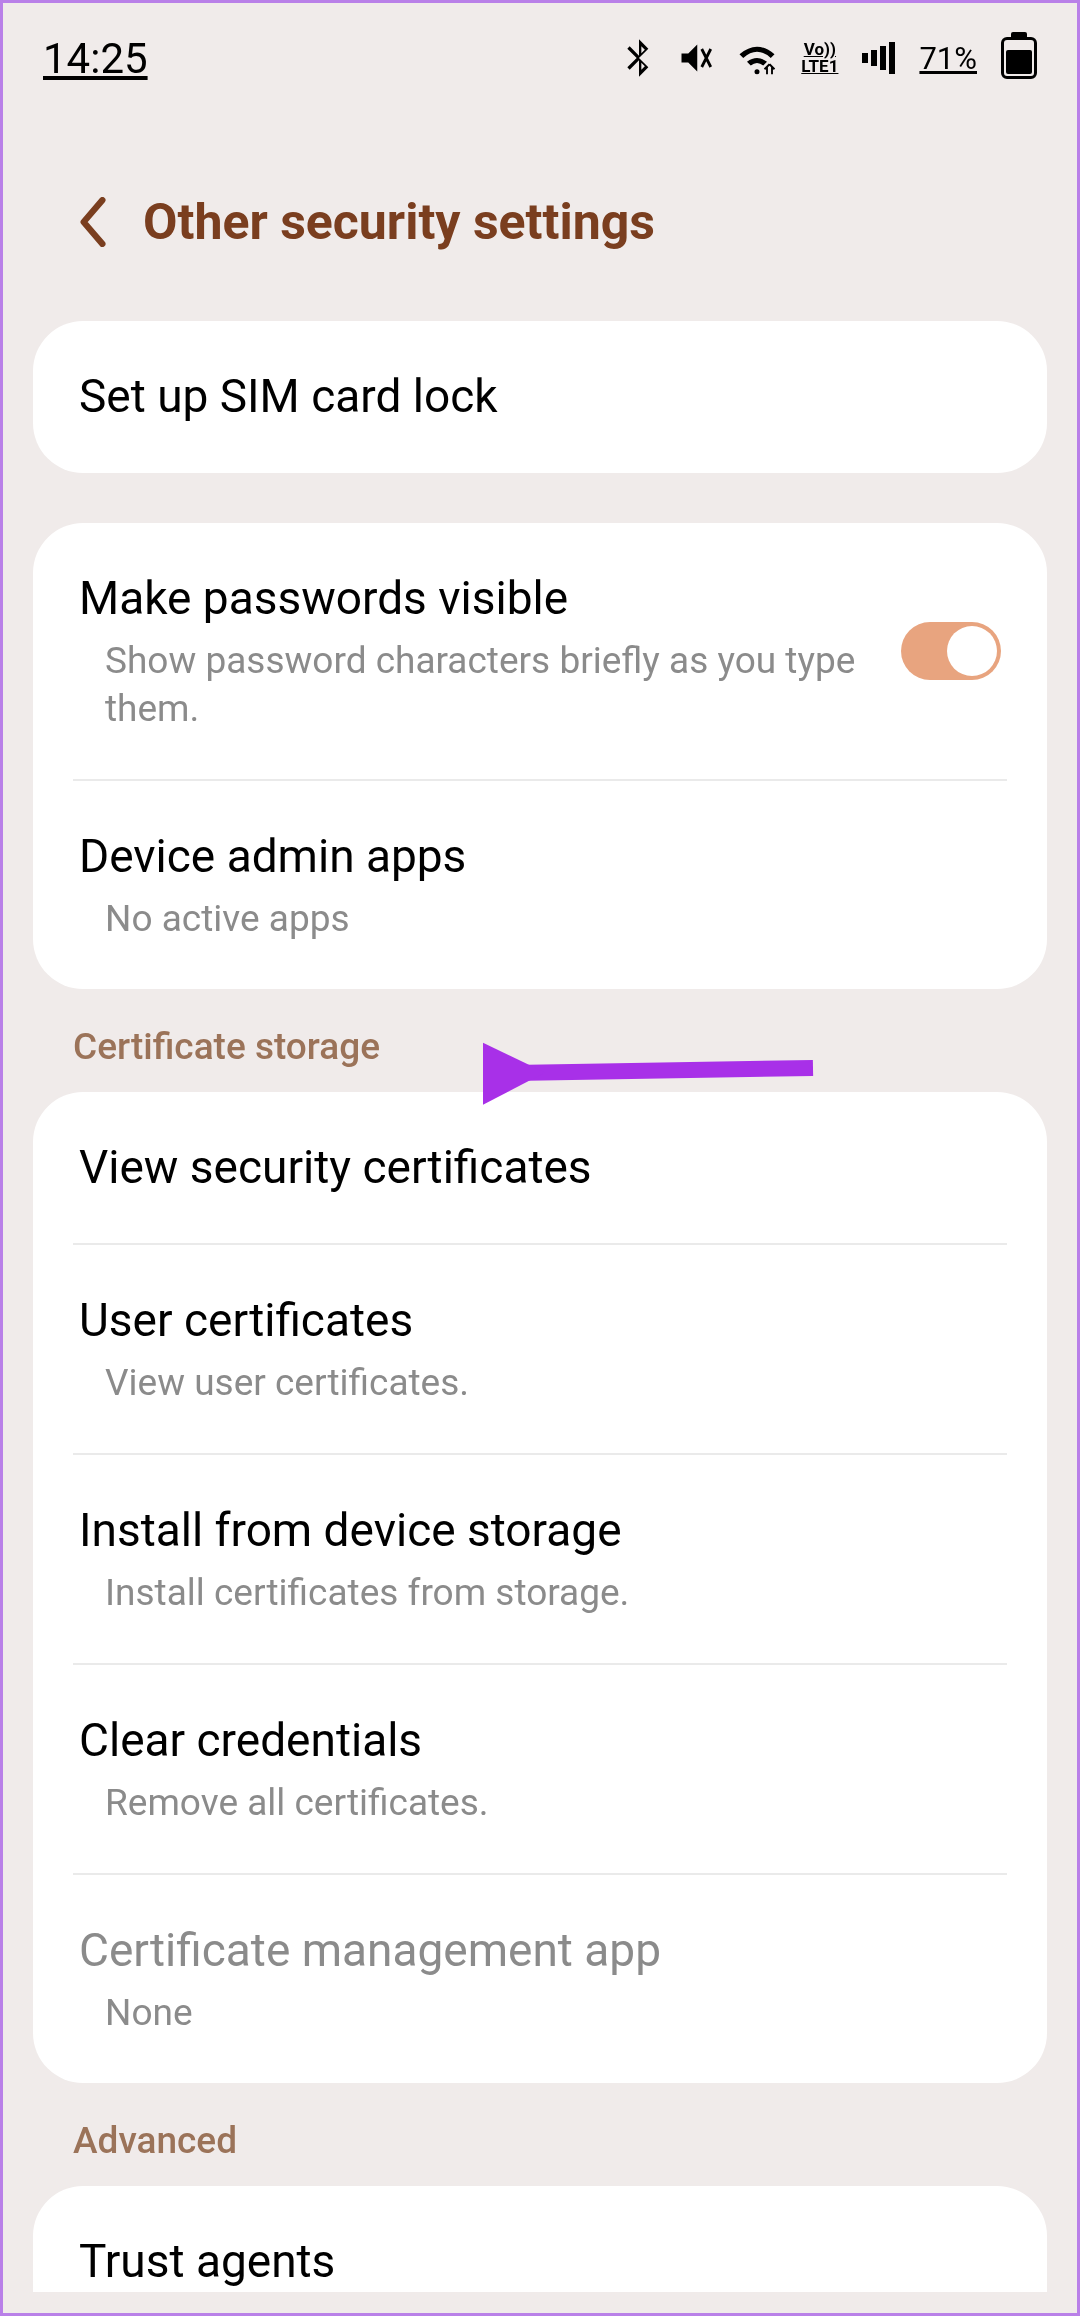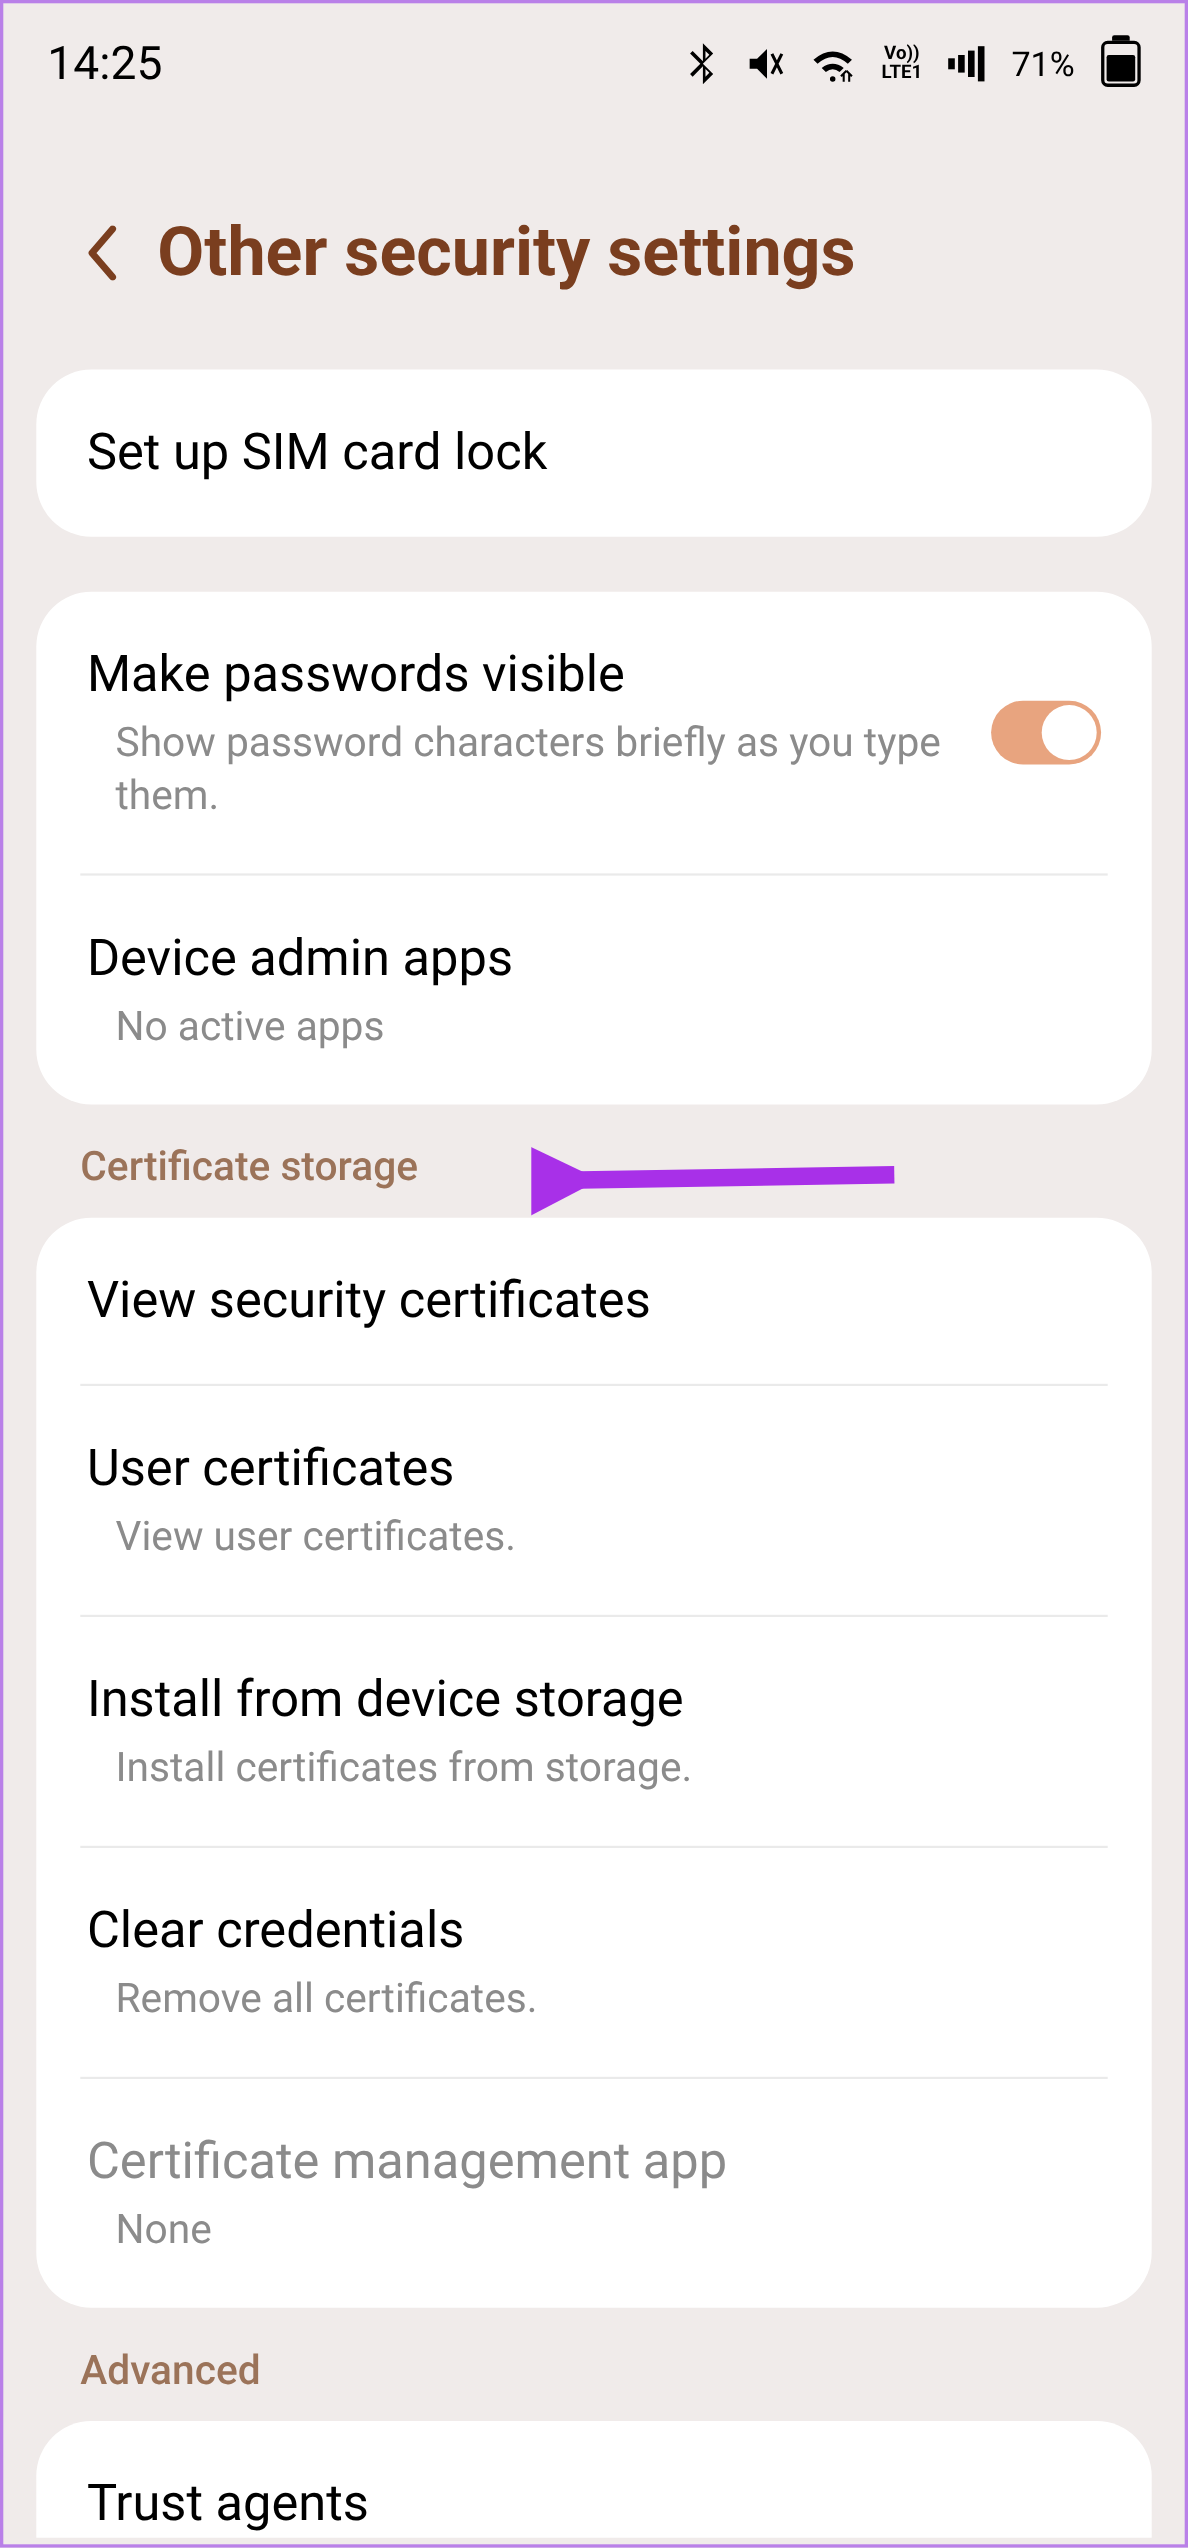--- a/index.html
+++ b/index.html
@@ -15,20 +15,21 @@
       border: 3px solid #b980e8;
       position: relative;
       overflow: hidden;
     }
     .status-bar {
       display: flex;
       justify-content: space-between;
       align-items: center;
       padding: 30px 40px 20px 40px;
       height: 100px;
+      text-decoration: underline;
     }
     .status-time {
       font-size: 42px;
       color: #000;
       font-weight: 400;
     }
     .status-icons {
       display: flex;
       align-items: center;
       gap: 24px;
@@ -53,21 +54,21 @@
       height: 40px;
       display: flex;
       align-items: center;
       justify-content: center;
     }
     .back-btn svg {
       width: 32px;
       height: 50px;
     }
     .header-title {
-      font-size: 62px;
+      font-size: 50px;
       font-weight: 700;
       color: #7a3e1f;
     }
     .section {
       background: #ffffff;
       margin: 0 30px;
       border-radius: 50px;
       overflow: hidden;
     }
     .section + .section {

